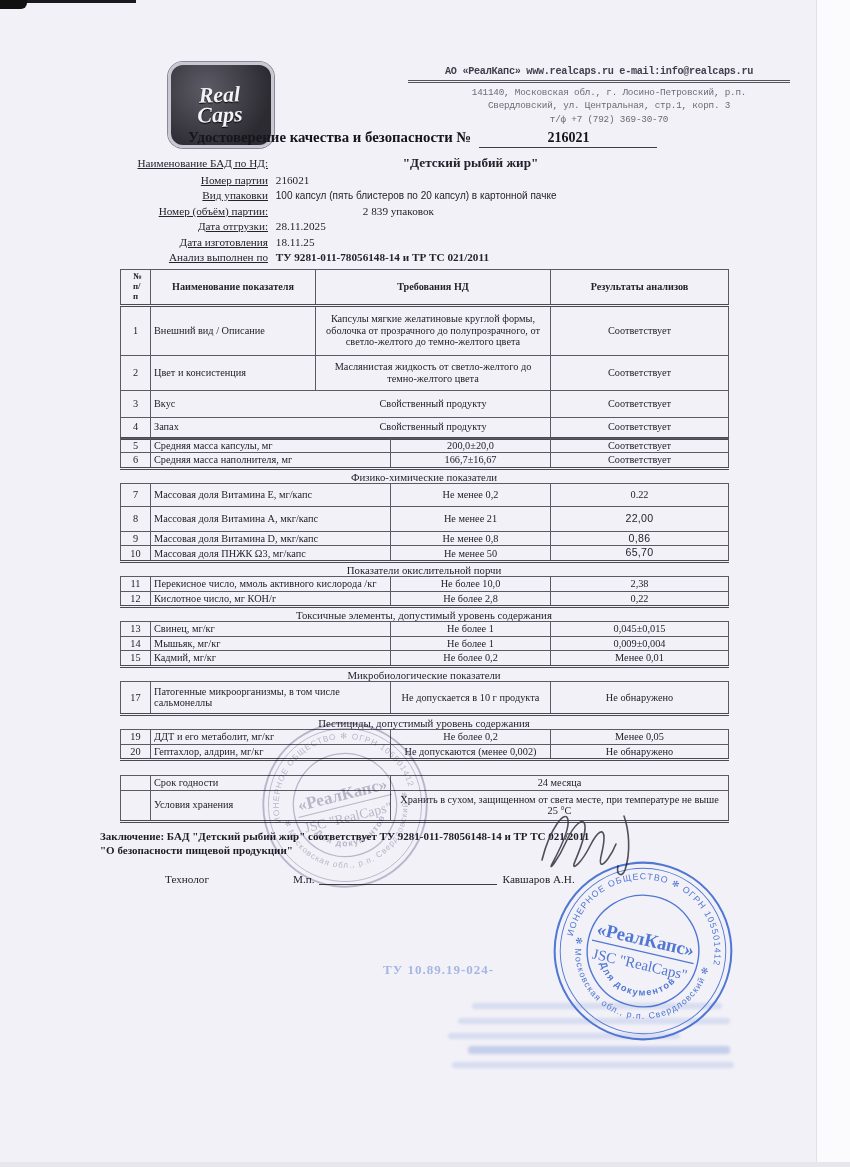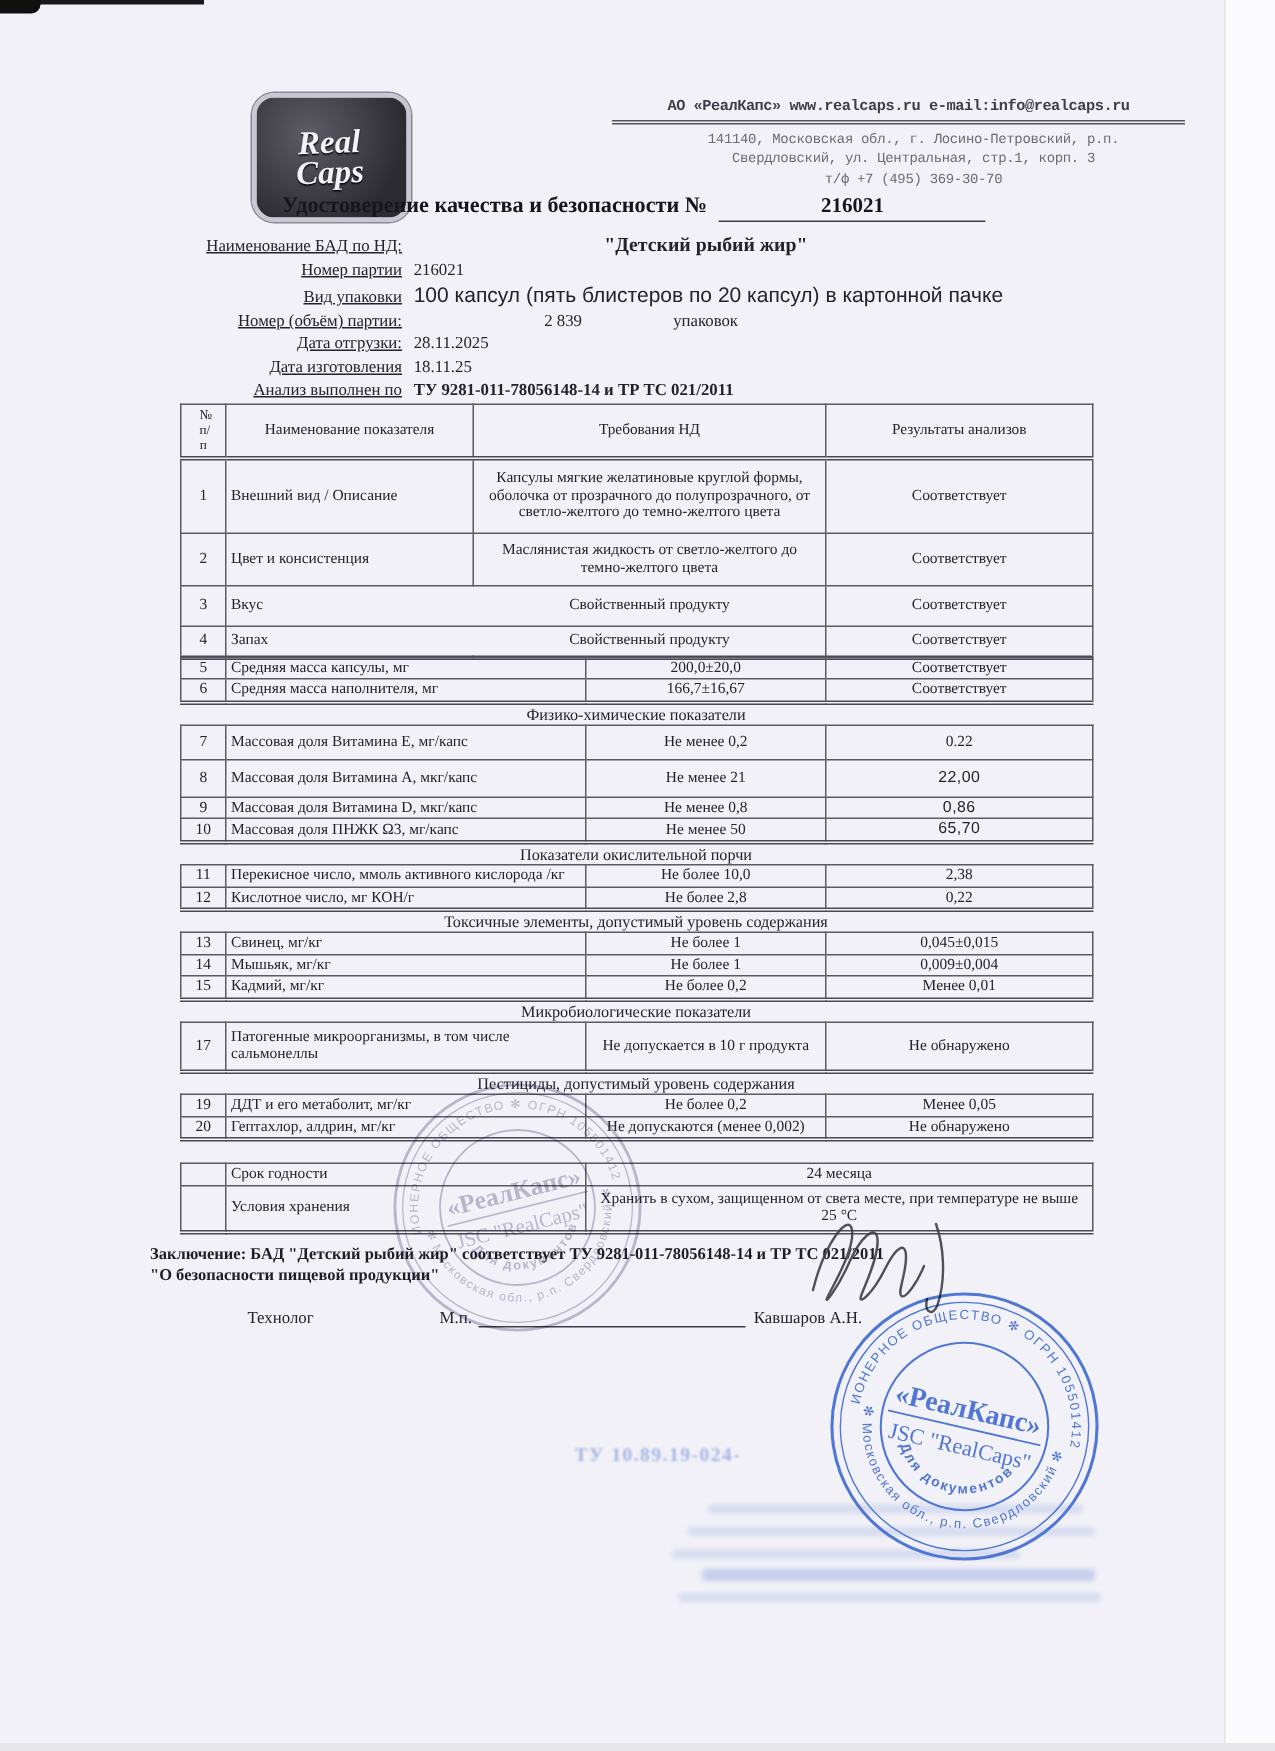--- a/index.html
+++ b/index.html
@@ -30,31 +30,31 @@
   .title .num{display:inline-block;width:178px;text-align:center;border-bottom:1.8px solid #3c3c46;
               margin-left:8px;font-size:14px;padding-bottom:1px;}
 
   
   .fields{position:absolute;left:100px;top:155px;width:645px;font-size:11.2px;line-height:1.28;}
   .frow{white-space:nowrap;margin-bottom:1px;}
   .flabel{display:inline-block;min-width:168px;text-align:right;text-decoration:underline;}
   .fval{margin-left:5px;}
   .fval-title{margin-left:132px;font-weight:bold;font-size:13.2px;}
   .fval-qty{margin-left:92px;}
-  .funit{margin-left:58px;}
+  .funit{}
   .fbold{font-weight:bold;}
-  .sansv{font-family:"Liberation Sans",sans-serif;font-size:14px;}
+  .sansv{font-family:"Liberation Sans",sans-serif;font-size:10px;}
 
   
   .main{position:absolute;left:120px;top:269px;width:608px;}
   table.grid{border-collapse:collapse;width:608px;table-layout:fixed;
              font-size:10.3px;line-height:1.12;color:#23232e;
              border:1.5px solid #44444f;border-bottom:3px double #4a4a55;}
   .grid td,.grid th{border:1px solid #5a5a66;padding:1px 3px;overflow:hidden;vertical-align:middle;}
-  .grid th{font-weight:normal;font-size:10.2px;border-bottom:3px double #4a4a55;padding:2px 12px;text-align:center;}
+  .grid th{font-weight:bold;font-size:10.2px;border-bottom:3px double #4a4a55;padding:2px 12px;text-align:center;}
   .grid th.h-num{font-size:8.8px;}
   .c-num{text-align:center;}
   .c-name{text-align:left;padding-left:4px;}
   .c-req,.c-res{text-align:center;}
   .sans{font-family:"Liberation Sans",sans-serif;font-size:10.6px;letter-spacing:.3px;}
   tr.merged .c-name{border-right-color:transparent;}
   tr.merged .c-req{border-left-color:transparent;}
   #t-mass{margin-top:-2px;border-top:none;}
   .sec{width:608px;text-align:center;font-weight:normal;font-size:10.8px;color:#1f1f2a;padding:1px 0 0 0;}
 
@@ -119,21 +119,21 @@
     <div class="logo-in">
       <span class="l1">Real</span>
       <span class="l2">Caps</span>
     </div>
   </div>
 
   <div class="company">АО «РеалКапс» www.realcaps.ru e-mail:info@realcaps.ru</div>
   <div class="addr">
     <div>141140, Московская обл., г. Лосино-Петровский, р.п.</div>
     <div>Свердловский, ул. Центральная, стр.1, корп. 3</div>
-    <div>т/ф +7 (495) 369-30-70</div>
+    <div>т/ф +7 (792) 369-30-70</div>
   </div>
 
   <div class="title">
     <span>Удостоверение качества и безопасности №</span><span class="num">216021</span>
   </div>
 
   <div class="fields">
     <div class="frow">
       <span class="flabel">Наименование БАД по НД:</span>
       <span class="fval fval-title">"Детский рыбий жир"</span>

